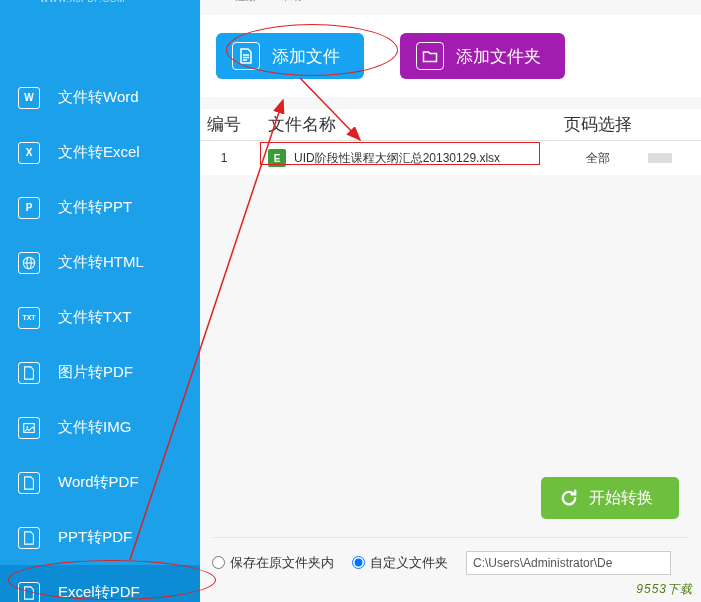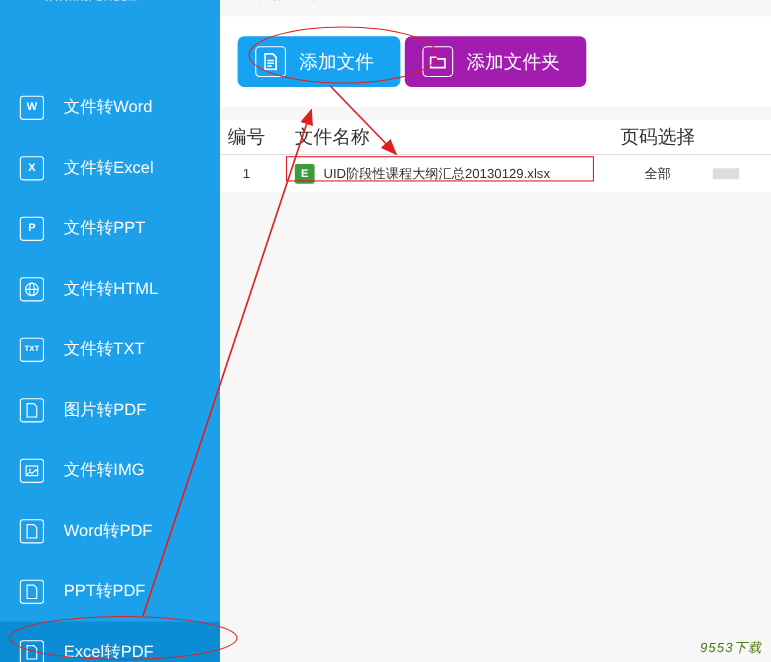--- a/index.html
+++ b/index.html
@@ -13,21 +13,21 @@
     .sidebar-item { height: 55px; display: flex; align-items: center; padding-left: 18px; cursor: pointer; color: #fff; font-size: 15px; }
     .sidebar-item .icon { width: 22px; height: 22px; margin-right: 18px; display: inline-flex; align-items: center; justify-content: center; border: 1.5px solid #fff; border-radius: 3px; font-size: 10px; font-weight: bold; }
     .sidebar-item .icon svg { width: 14px; height: 14px; }
     .sidebar-item.selected { background: #0d8cd6; }
     
     .main { position: absolute; left: 200px; top: 0; right: 0; bottom: 0; background: #f7f7f7; }
     
     .topbar { height: 15px; font-size: 11px; color: #999; padding-left: 35px; line-height: 0; }
     .topbar span { margin-right: 20px; position: relative; top: -4px; }
     
-    .action-row { padding: 18px 0 18px 16px; display: flex; gap: 4px; background: #fff; }
+    .action-row { padding: 18px 0 18px 16px; display: flex; gap: 36px; background: #fff; }
     .btn { height: 46px; border: none; border-radius: 6px; display: inline-flex; align-items: center; padding: 0 24px 0 16px; font-size: 17px; color: #fff; cursor: pointer; }
     .btn-add-file { background: #17a3f2; }
     .btn-add-folder { background: #a21caf; }
     .btn .btn-icon { width: 28px; height: 28px; margin-right: 12px; display: inline-flex; align-items: center; justify-content: center; border: 1.5px solid #fff; border-radius: 4px; }
     .btn .btn-icon svg { width: 16px; height: 16px; fill: none; stroke: #fff; stroke-width: 1.5; }
     
     .table-container { background: #fff; margin-top: 12px; }
     .table-head { display: flex; height: 32px; align-items: center; border-bottom: 1px solid #e0e0e0; font-size: 17px; color: #333; }
     .col-num { width: 48px; text-align: center; }
     .col-name { width: 300px; padding-left: 20px; }
@@ -188,20 +188,43 @@
         <span class="file-icon">E</span>
         <span>UID阶段性课程大纲汇总20130129.xlsx</span>
       </div>
       <div class="col-page">全部</div>
       <div class="col-last">
           <div class="progress-stub"></div>
         </div>
     </div>
   </div>
 
+  <div class="bottom-bar">
+    <div class="start-btn-row">
+      <button class="btn-start">
+        <span class="refresh-icon"><svg viewBox="0 0 16 16">
+              <path d="M13 8a5 5 0 1 1-1.5-3.5M13 2v3h-3" fill="none" stroke="#fff" stroke-width="1.8" stroke-linecap="round"></path>
+            </svg></span>
+        <span>开始转换</span>
+      </button>
+    </div>
+    <div class="save-row">
+      <div class="radio-group">
+        <label>
+          <input type="radio" name="save" style="">
+          <span>保存在原文件夹内</span>
+        </label>
+        <label>
+          <input type="radio" name="save" checked="" style="">
+          <span>自定义文件夹</span>
+        </label>
+      </div>
+      <input type="text" class="path-input" readonly="" value="C:\Users\Administrator\De" style="">
+    </div>
+  </div>
 </div>
 
 <div class="watermark">9553下载</div>
 
 <div class="anno ellipse-1"></div>
 <div class="anno ellipse-2"></div>
 <div class="anno rect-1"></div>
 <svg class="arrow-svg">
   <defs>
     <marker id="ah" markerWidth="10" markerHeight="8" refX="9" refY="4" orient="auto">

